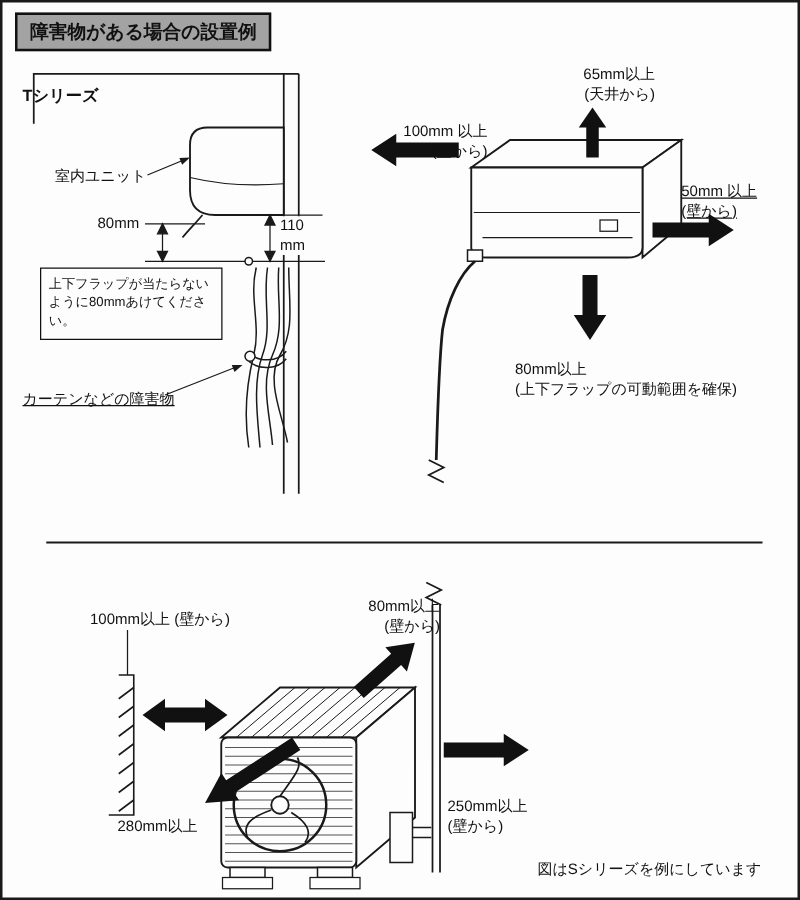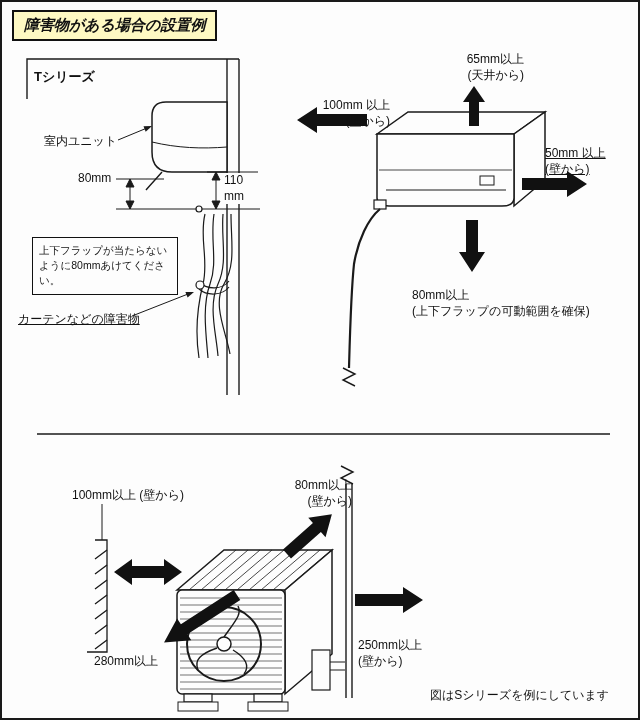--- a/index.html
+++ b/index.html
@@ -7,26 +7,26 @@
     position:relative;width:640px;height:720px;box-sizing:border-box;
     background:#fdfdfd;border:2px solid #1a1a1a;overflow:hidden;
     font-family:"Liberation Sans","DejaVu Sans",sans-serif;color:#111;
   }
   #art{position:absolute;left:0;top:0;width:640px;height:720px;}
   .lbl{position:absolute;font-size:12px;line-height:1.3;white-space:pre-line;}
   .center{text-align:right;}
   .bg{background:#fdfdfd;padding:0 2px;}
   .title{
     position:absolute;left:10px;top:8px;border:2px solid #111;
-    padding:4px 10px;font-size:15px;font-weight:bold;background:#fef9c3;font-style:italic;
+    padding:4px 10px;font-size:15px;font-weight:bold;background:#a3a3a3;
   }
-  .series{position:absolute;left:32px;top:66px;font-size:13px;font-weight:bold;}
+  .series{position:absolute;left:16px;top:66px;font-size:13px;font-weight:bold;}
   .notebox{
     position:absolute;left:30px;top:212px;width:132px;border:1.5px solid #111;
-    padding:5px 6px;font-size:10.5px;line-height:1.45;background:#fdfdfd;margin-top:23px;
+    padding:5px 6px;font-size:10.5px;line-height:1.45;background:#fdfdfd;
   }
   .footer{position:absolute;left:428px;top:685px;font-size:12px;}
 </style>
 </head>
 <body>
 
 <div class="page">
 
   <svg id="art" viewBox="0 0 640 720">
 

